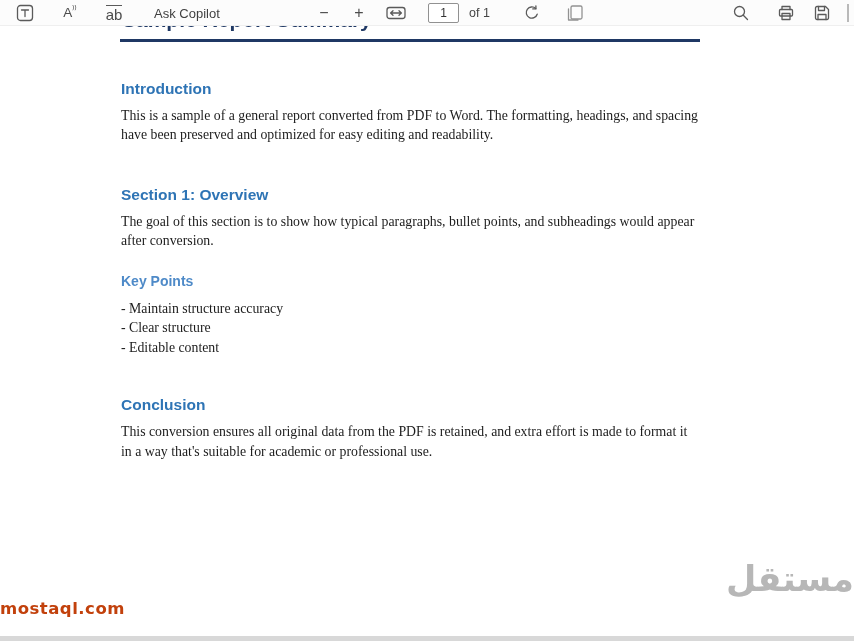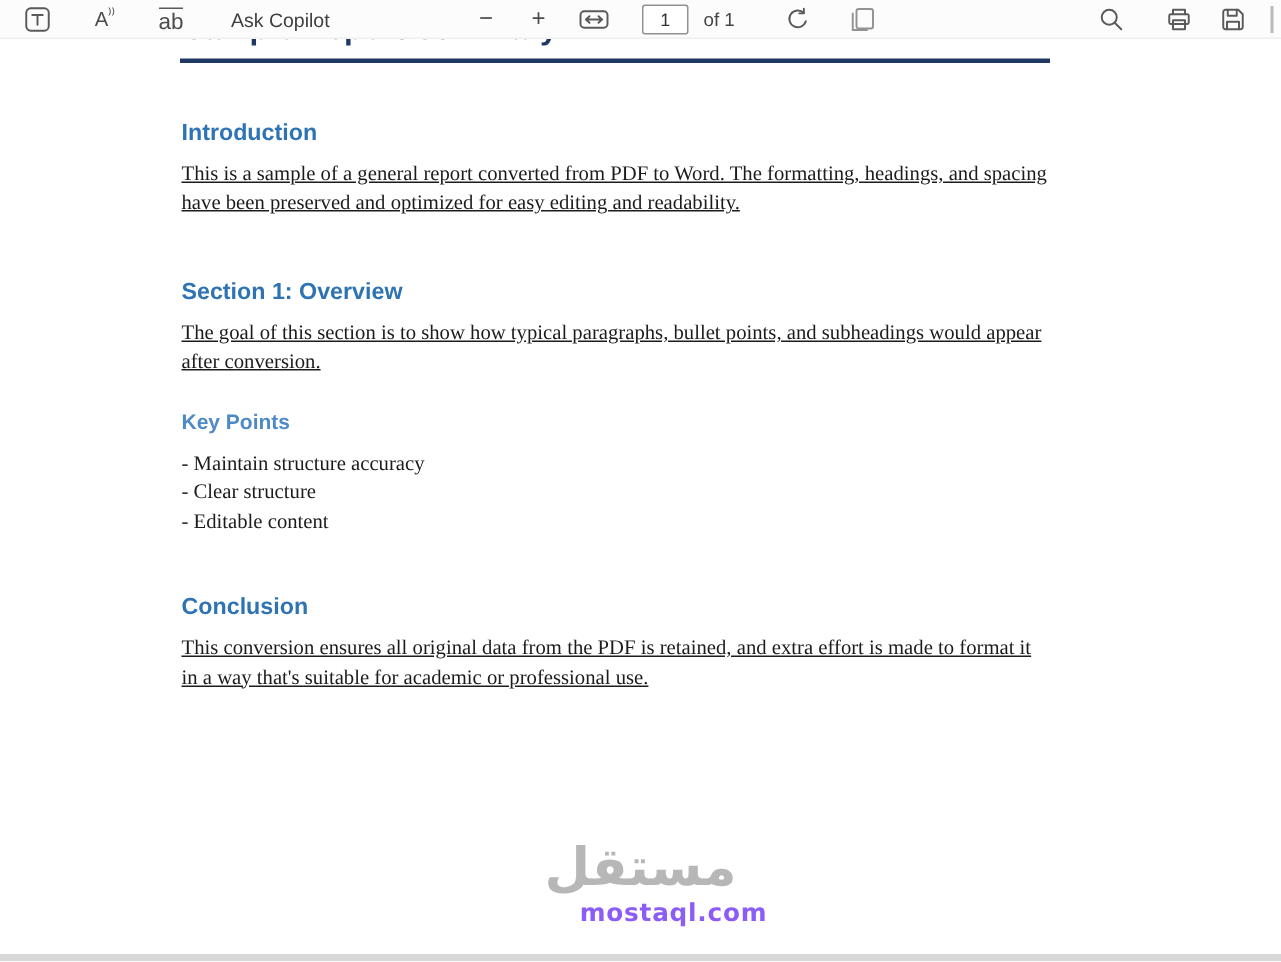--- a/index.html
+++ b/index.html
@@ -46,38 +46,37 @@
   }
   .h-light {
     font-family:"Liberation Sans", sans-serif;
     font-size:14px; font-weight:bold; color:#4e8ac8; line-height:18px;
   }
   .body-text {
     font-family:"Liberation Serif", serif;
     font-size:13.8px; color:#1c1c1c; line-height:19.4px;
   }
   .mt-intro   { margin-top:37px; }
-  .mt-para    { margin-top:7px;text-decoration:underline; }
+  .mt-para    { margin-top:7px; }
   .mt-section { margin-top:40px; }
   .mt-key     { margin-top:21px; }
   .mt-list    { margin-top:9px; }
   .mt-concl   { margin-top:38px; }
   .list-line  { line-height:19.5px; }
 
   
-  .watermark { position:absolute; left:0; right:0; top:534px; text-align:center; }
+  .watermark { position:absolute; left:0; right:0; top:534px; }
   .wm-arabic {
     direction:rtl; font-family:"DejaVu Sans", sans-serif;
     font-size:35px; font-weight:bold; color:#b7b7b7; line-height:38px;
   }
   .wm-domain {
     font-family:"DejaVu Sans", sans-serif;
-    font-size:16.5px; font-weight:600; color:#8b5cf6; line-height:20px; margin-top:1px;
+    font-size:16.5px; font-weight:600; color:#c2410c; line-height:20px; margin-top:1px;
     letter-spacing:0.5px;
-    padding-left:44px;
   }
 </style>
 </head>
 <body>
 
 <div class="app">
 
   <div class="toolbar">
 
     <div class="tb-item tb-btn" style="left:12px; width:26px;">

